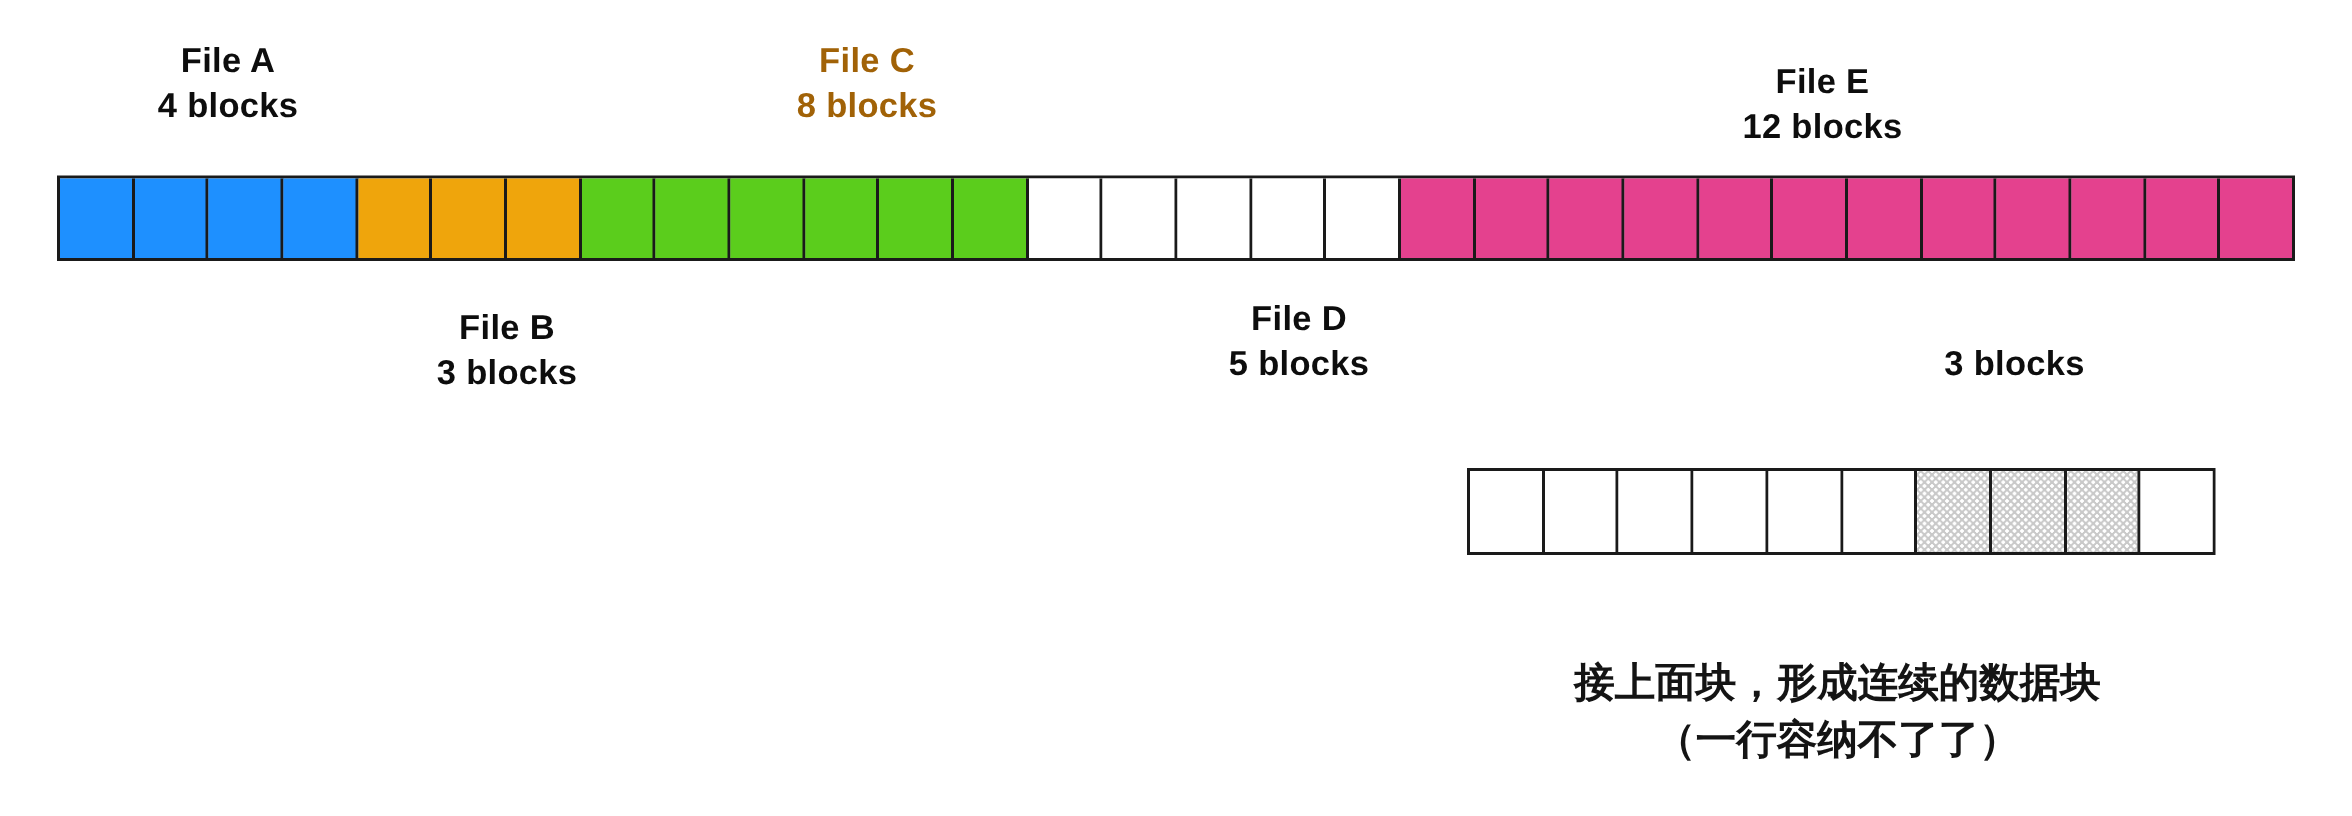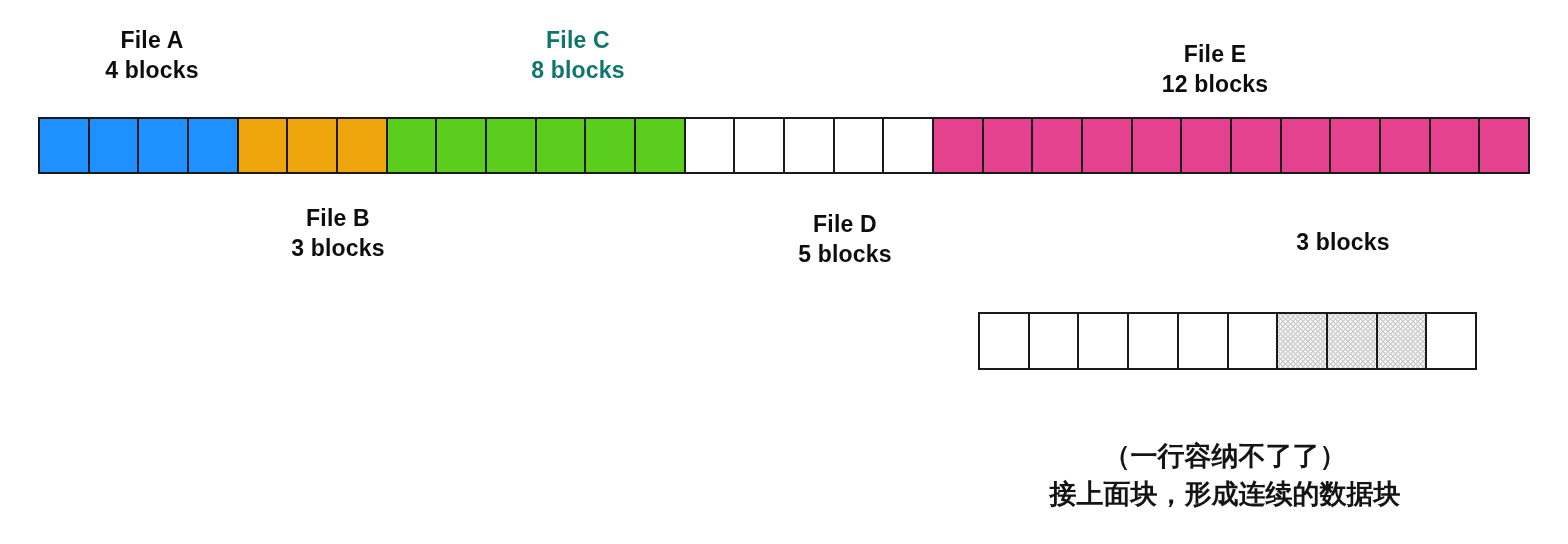--- a/index.html
+++ b/index.html
@@ -68,21 +68,21 @@
   #row-cont {
     left: 978px; top: 312px;
     width: 499px; height: 58px;
   }
   #row-cont .blk { border-right-width: 2px; }
 
   
   #lbl-a { left:  62px; top: 26px; width: 180px; }
   #lbl-b { left: 248px; top: 204px; width: 180px; }
   #lbl-c { left: 488px; top: 26px; width: 180px; }
-  #lbl-d { left: 755px; top: 198px; width: 180px; margin-top: 12px; }
+  #lbl-d { left: 776px; top: 198px; width: 180px; }
   #lbl-e { left: 1125px; top: 40px; width: 180px; }
   #lbl-g { left: 1253px; top: 228px; width: 180px; }
 
   
   #caption {
     position: absolute;
     left: 1005px; top: 437px;
     width: 440px;
     text-align: center;
     font-weight: bold;
@@ -96,21 +96,21 @@
 </head>
 <body>
 
 <div id="stage">
 
   <div class="label" id="lbl-a" style="color: rgb(13, 13, 13);">
     <span class="l1">File A</span>
     <span class="l2">4 blocks</span>
   </div>
 
-  <div class="label" id="lbl-c" style="color: #0f766e;">
+  <div class="label" id="lbl-c" style="color: #a16207;">
     <span class="l1">File C</span>
     <span class="l2">8 blocks</span>
   </div>
 
   <div class="label" id="lbl-e" style="color: rgb(13, 13, 13);">
     <span class="l1">File E</span>
     <span class="l2">12 blocks</span>
   </div>
 
   <div class="strip" id="row-main" style="border-color: rgb(26, 26, 26);">
@@ -172,17 +172,17 @@
     <div class="blk c-white" style="background-color: rgb(255, 255, 255); border-right-color: rgb(26, 26, 26);"></div>
     <div class="blk c-white" style="background-color: rgb(255, 255, 255); border-right-color: rgb(26, 26, 26);"></div>
     <div class="blk c-white" style="background-color: rgb(255, 255, 255); border-right-color: rgb(26, 26, 26);"></div>
     <div class="blk c-gray" style="background-color: rgb(201, 201, 201); border-right-color: rgb(26, 26, 26);"></div>
     <div class="blk c-gray" style="background-color: rgb(201, 201, 201); border-right-color: rgb(26, 26, 26);"></div>
     <div class="blk c-gray" style="background-color: rgb(201, 201, 201); border-right-color: rgb(26, 26, 26);"></div>
     <div class="blk c-white" style="background-color: rgb(255, 255, 255); border-right-color: rgb(26, 26, 26);"></div>
   </div>
 
   <div id="caption">
+    <span class="cl">接上面块，形成连续的数据块</span>
     <span class="cl">（一行容纳不了了）</span>
-    <span class="cl">接上面块，形成连续的数据块</span>
   </div>
 
 </div>
 
 </body></html>

